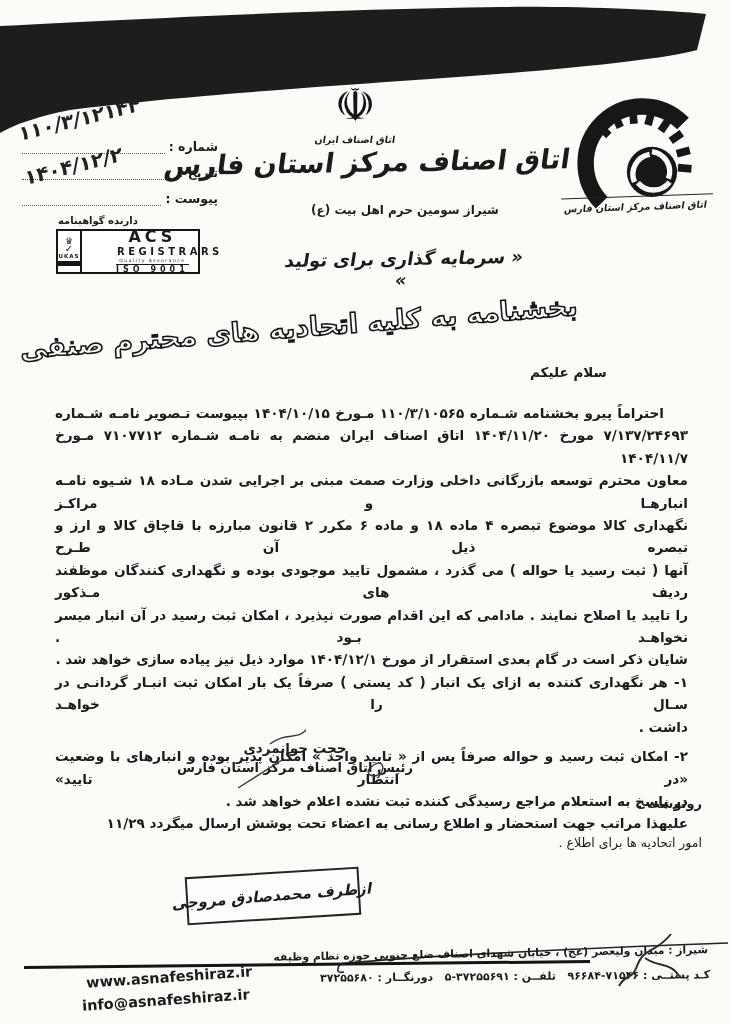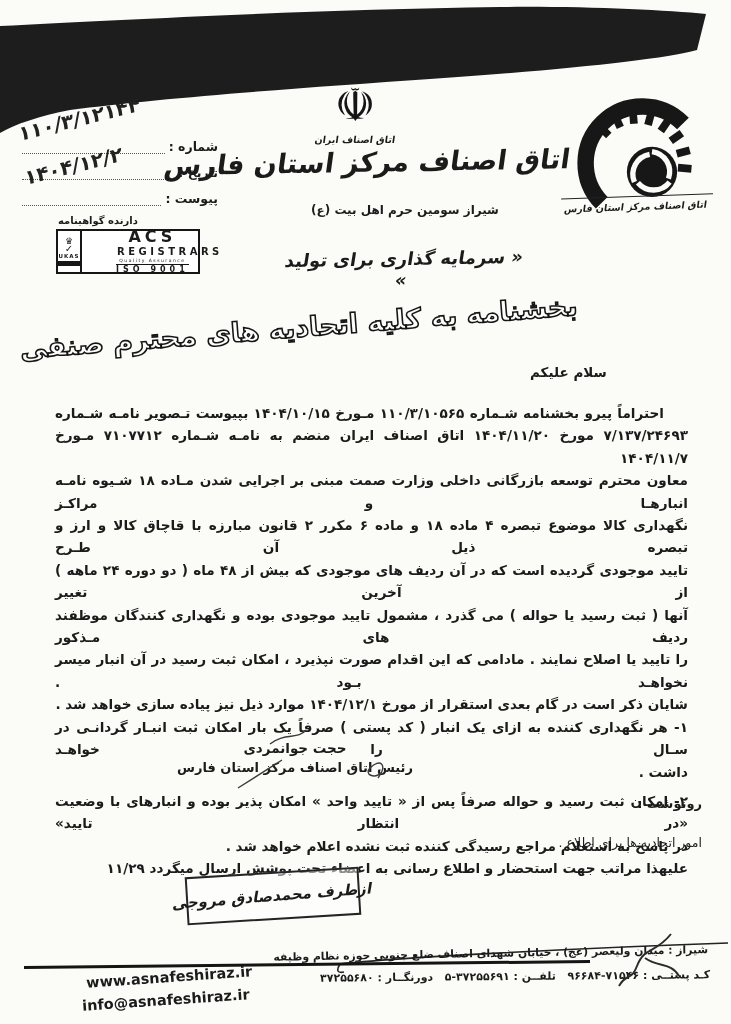--- a/index.html
+++ b/index.html
@@ -158,21 +158,20 @@
 
   <div class="abs circ-head">بخشنامه به کلیه اتحادیه های محترم صنفی</div>
 
   <div class="abs greeting">سلام علیکم</div>
 
   <div class="abs body-text">
     <div class="bl indent">احتراماً پیرو بخشنامه شـماره ۱۱۰/۳/۱۰۵۶۵ مـورخ ۱۴۰۴/۱۰/۱۵ بپیوست تـصویر نامـه شـماره</div>
     <div class="bl">۷/۱۳۷/۲۴۶۹۳ مورخ ۱۴۰۴/۱۱/۲۰ اتاق اصناف ایران منضم به نامـه شـماره ۷۱۰۷۷۱۲ مـورخ ۱۴۰۴/۱۱/۷</div>
     <div class="bl">معاون محترم توسعه بازرگانی داخلی وزارت صمت مبنی بر اجرایی شدن مـاده ۱۸ شـیوه نامـه انبارهـا و مراکـز</div>
     <div class="bl">نگهداری کالا موضوع تبصره ۴ ماده ۱۸ و ماده ۶ مکرر ۲ قانون مبارزه با قاچاق کالا و ارز و تبصره ذیل آن طـرح</div>
-    <div class="bl">تایید موجودی گردیده است که در آن ردیف های موجودی که بیش از ۴۸ ماه ( دو دوره ۲۴ ماهه ) از آخرین تغییر</div>
     <div class="bl">آنها ( ثبت رسید یا حواله ) می گذرد ، مشمول تایید موجودی بوده و نگهداری کنندگان موظفند ردیف های مـذکور</div>
     <div class="bl">را تایید یا اصلاح نمایند . مادامی که این اقدام صورت نپذیرد ، امکان ثبت رسید در آن انبار میسر نخواهـد بـود .</div>
     <div class="rl">شایان ذکر است در گام بعدی استقرار از مورخ ۱۴۰۴/۱۲/۱ موارد ذیل نیز پیاده سازی خواهد شد .</div>
     <div class="bl">۱- هر نگهداری کننده به ازای یک انبار ( کد پستی ) صرفاً یک بار امکان ثبت انبـار گردانـی در سـال را خواهـد</div>
     <div class="rl">داشت .</div>
     <div class="bl gap">۲- امکان ثبت رسید و حواله صرفاً پس از « تایید واحد » امکان پذیر بوده و انبارهای با وضعیت «در انتظار تایید»</div>
     <div class="rl">در پاسخ به استعلام مراجع رسیدگی کننده ثبت نشده اعلام خواهد شد .</div>
     <div class="rl">علیهذا مراتب جهت استحضار و اطلاع رسانی به اعضاء تحت پوشش ارسال میگردد ۱۱/۲۹</div>
   </div>
 

